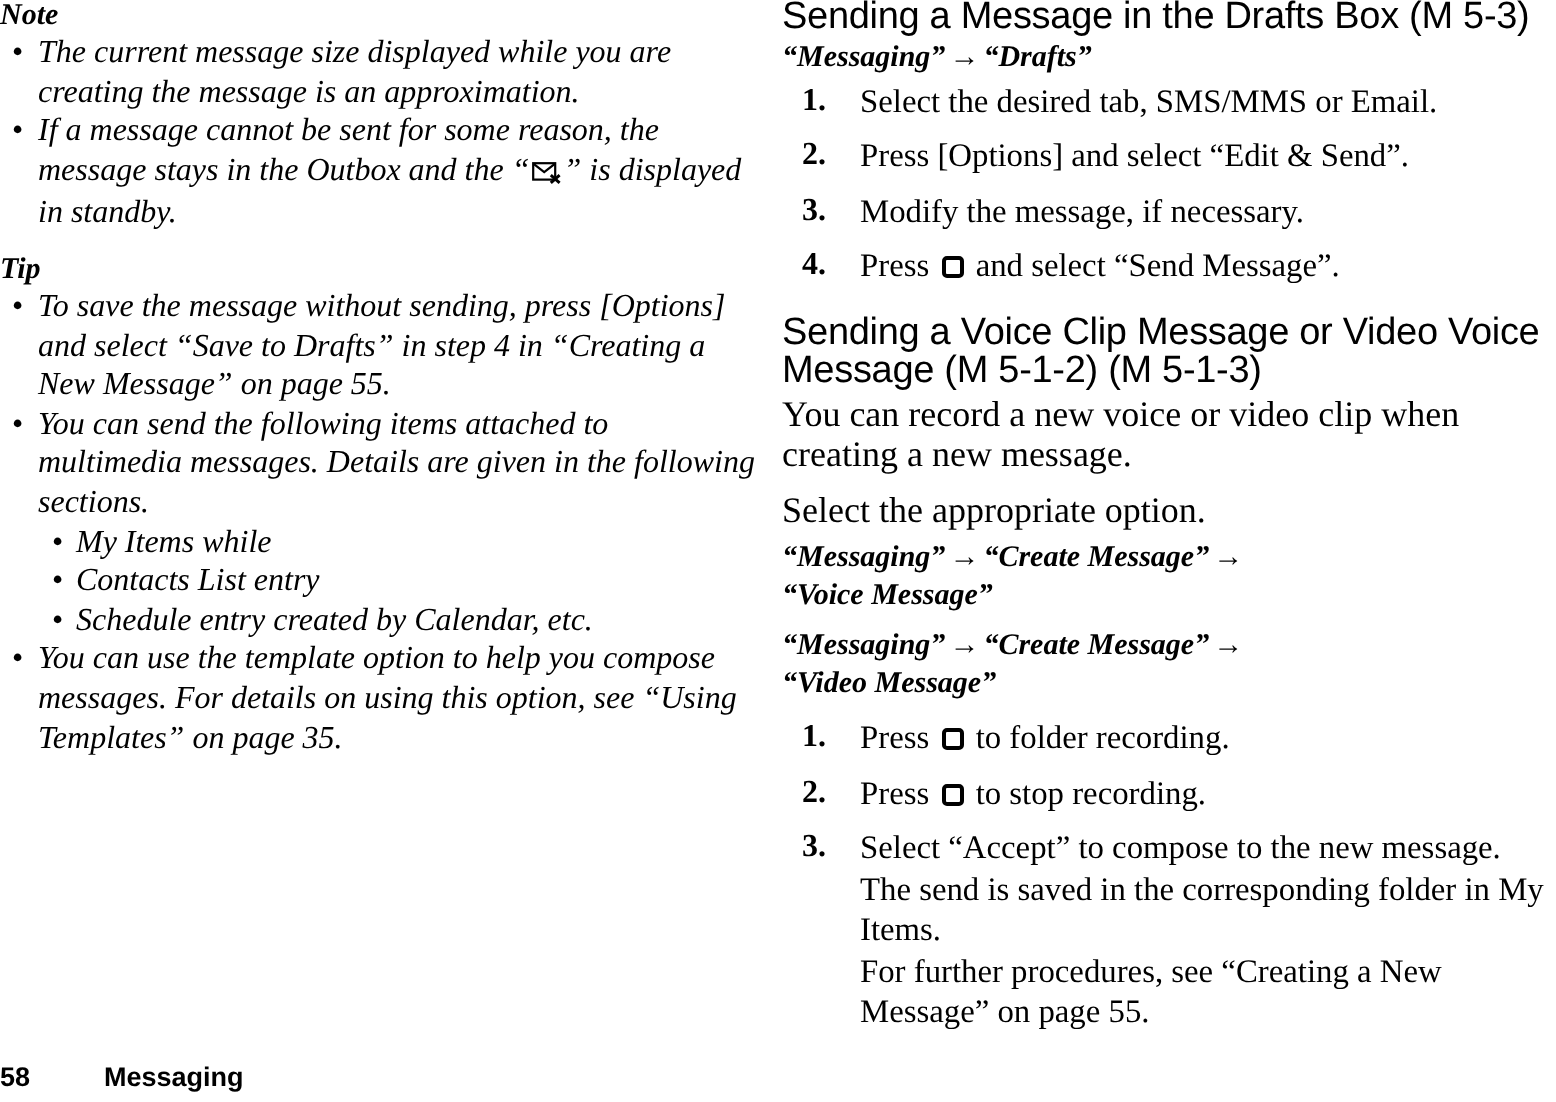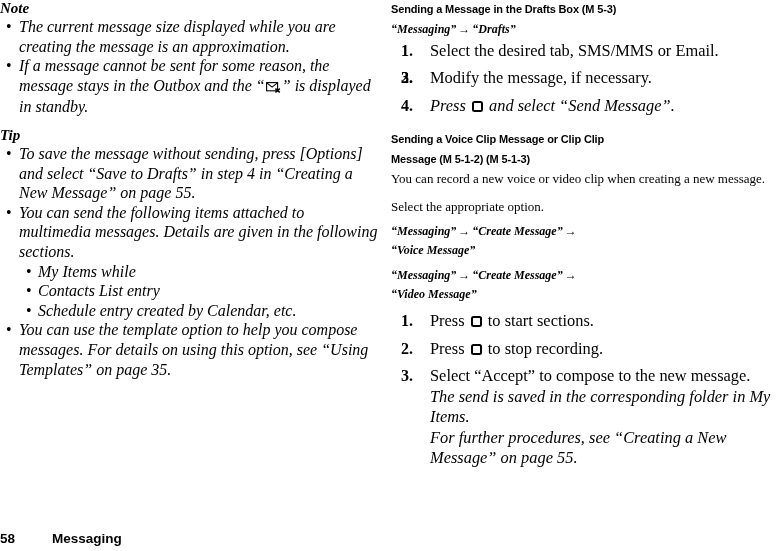--- a/index.html
+++ b/index.html
@@ -27,53 +27,53 @@
   .col {
     position: absolute;
     top: 0;
   }
   .col-left  { left: 0px;   width: 380px; }
   .col-right { left: 391px; width: 387px; }
 
   
   .h-sans {
     font-family: "Liberation Sans", "DejaVu Sans", sans-serif;
-    font-weight: bold;
-    font-size: 11px;
+    font-weight: normal;
+    font-size: 19px;
     line-height: 18.6px;
     letter-spacing: -0.15px;
     margin: 0 0 1px 0;
   }
   .h-noteline {
     font-family: "Liberation Serif", "DejaVu Serif", serif;
     font-weight: bold;
     font-style: italic;
     font-size: 15px;
     line-height: 17px;
     margin: 0;
   }
 
   
   .navpath {
     font-family: "Liberation Serif", "DejaVu Serif", serif;
     font-weight: bold;
     font-style: italic;
-    font-size: 12px;
+    font-size: 15px;
     line-height: 19px;
     margin: 0 0 2px 0;
   }
   .navpath .arrow {
     font-style: normal;
     font-weight: normal;
     padding: 0 2px;
   }
 
   
   .body-txt {
-    font-size: 13px;
+    font-size: 18px;
     line-height: 20.5px;
     margin: 0;
   }
   .body-txt.gap { margin-top: 7px; }
 
   
   .bul {
     position: relative;
     font-style: italic;
     font-size: 16px;
@@ -101,21 +101,21 @@
     line-height: 20.5px;
     margin: 0 0 7px 0;
   }
   .step > .num {
     position: absolute;
     left: 10px;
     top: 0;
     font-weight: bold;
     font-size: 16px;
   }
-  .step .cont { display: block; font-style: italic; }
+  .step .cont { display: block; }
 
   
   .key-center {
     display: inline-block;
     width: 11px;
     height: 11px;
     border: 2.4px solid #000;
     border-radius: 2.5px;
     vertical-align: -1px;
     margin: 0 2px;
@@ -199,55 +199,55 @@
     <div>
       <div class="h-sans">Sending a Message in the Drafts Box (M 5-3)</div>
 
       <div class="navpath"><span>“Messaging”</span><span class="arrow">→</span><span>“Drafts”</span></div>
 
       <div class="step">
         <span class="num">1.</span><span>Select the desired tab, SMS/MMS or Email.</span>
       </div>
 
       <div class="step">
-        <span class="num">2.</span>
+        <span class="num">2.</span><span>Press [Options] and select “Edit &amp; Send”.</span>
       </div>
 
       <div class="step">
         <span class="num">3.</span><span>Modify the message, if necessary.</span>
       </div>
 
       <div class="step">
         <span class="num">4.</span>
         <span class="cont"><span>Press </span><span class="key-center"></span><span> and select “Send Message”.</span></span>
       </div>
     </div>
 
     <div style="height:7px"></div>
 
     <div>
-      <div class="h-sans">Sending a Voice Clip Message or Clip Clip</div>
+      <div class="h-sans">Sending a Voice Clip Message or Video Voice</div>
       <div class="h-sans">Message (M 5-1-2) (M 5-1-3)</div>
 
       <div class="body-txt">You can record a new voice or video clip when creating a new message.</div>
 
       <div class="body-txt gap">Select the appropriate option.</div>
 
       <div style="height:5px"></div>
 
       <div class="navpath"><span>“Messaging”</span><span class="arrow">→</span><span>“Create Message”</span><span class="arrow">→</span><br><span>“Voice Message”</span></div>
 
       <div style="height:4px"></div>
 
       <div class="navpath"><span>“Messaging”</span><span class="arrow">→</span><span>“Create Message”</span><span class="arrow">→</span><br><span>“Video Message”</span></div>
 
       <div style="height:5px"></div>
 
       <div class="step">
-        <span class="num">1.</span><span>Press </span><span class="key-center"></span><span> to start sections.</span>
+        <span class="num">1.</span><span>Press </span><span class="key-center"></span><span> to folder recording.</span>
       </div>
 
       <div class="step">
         <span class="num">2.</span><span>Press </span><span class="key-center"></span><span> to stop recording.</span>
       </div>
 
       <div class="step">
         <span class="num">3.</span><span>Select “Accept” to compose to the new message.</span>
         <span class="cont">The send is saved in the corresponding folder in My Items.</span>
         <span class="cont">For further procedures, see “Creating a New Message” on page 55.</span>

